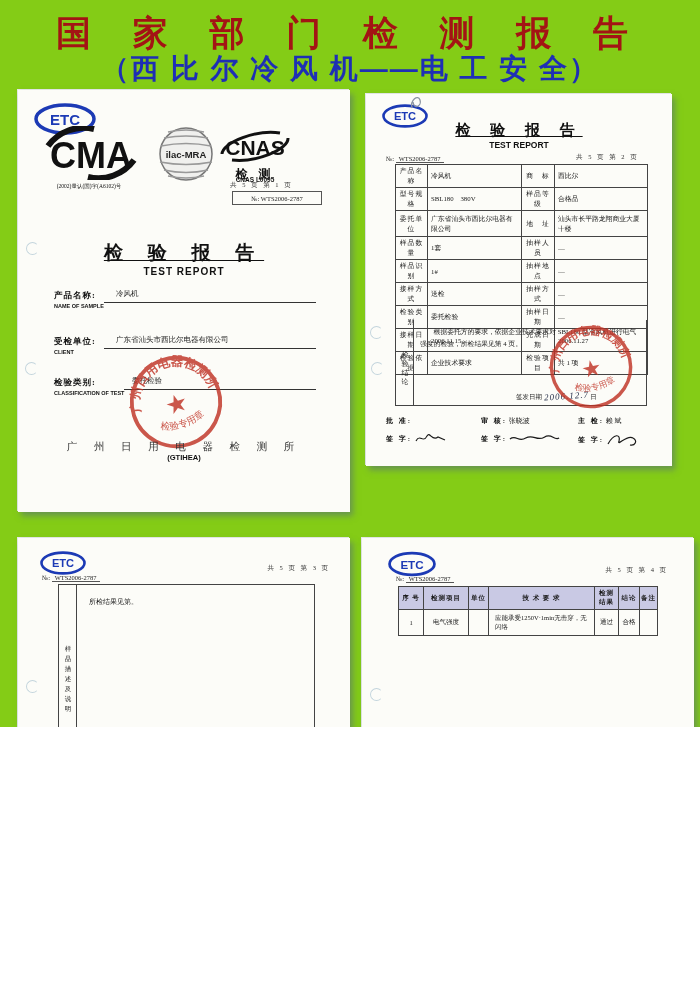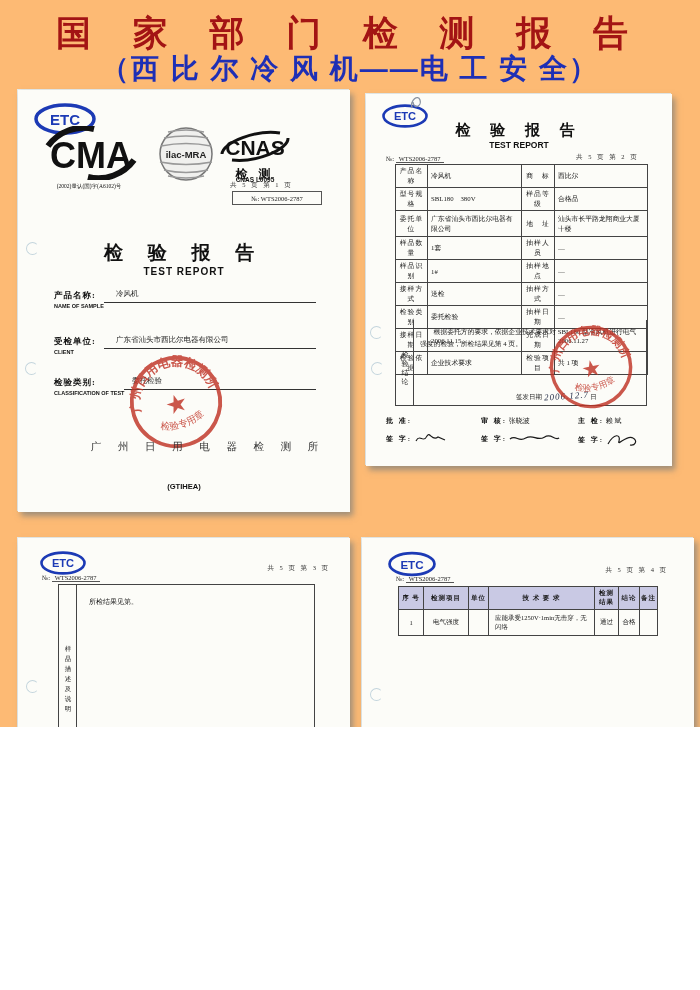--- a/index.html
+++ b/index.html
@@ -1,37 +1,37 @@
 <!DOCTYPE html>
 <html><head>
 <meta charset="utf-8">
 <style>
   * { margin:0; padding:0; box-sizing:border-box; }
   html,body { width:700px; height:990px; }
   body { font-family:"Liberation Serif","DejaVu Serif",serif; }
-  .canvas { position:relative; width:700px; height:727px; background:#fdba74; overflow:hidden; }
+  .canvas { position:relative; width:700px; height:727px; background:#84cc16; overflow:hidden; }
 
   .main-title { position:absolute; top:10px; left:0; width:100%; text-align:center;
     font-family:"Liberation Sans","DejaVu Sans",sans-serif; font-weight:bold;
     font-size:35px; letter-spacing:16px; color:#a31414; white-space:nowrap; }
   .sub-title { position:absolute; top:50px; left:0; width:100%; text-align:center;
     font-family:"Liberation Sans","DejaVu Sans",sans-serif; font-weight:bold;
     font-size:28px; letter-spacing:2px; color:#1e2fb5; white-space:nowrap; }
 
   .pg { position:absolute; background:#fcfcf8; overflow:hidden;
     box-shadow:3px 4px 6px rgba(80,105,125,.55), -1px -1px 0 #e6eae8; }
   .p1 { left:18px;  top:90px;  width:332px; height:422px; }
   .p2 { left:366px; top:94px;  width:306px; height:372px; }
   .p3 { left:18px;  top:538px; width:332px; height:444px; }
   .p4 { left:362px; top:538px; width:332px; height:448px; }
 
   .abs { position:absolute; }
   .ctr { text-align:center; width:100%; left:0; }
 
-  .rpt-title { font-weight:bold; letter-spacing:10px; color:#111; white-space:nowrap; }
+  .rpt-title { font-weight:bold; letter-spacing:10px; color:#111; white-space:nowrap;text-decoration:underline; }
   .rpt-sub   { font-family:"Liberation Sans","DejaVu Sans",sans-serif; font-weight:bold; color:#111; }
 
   .pageno { font-size:6.5px; color:#333; letter-spacing:2px; white-space:nowrap; }
   .noline { font-size:6.5px; color:#222; white-space:nowrap; }
   .noline .num { border-bottom:1px solid #555; padding:0 3px; }
   .nobox { border:1px solid #555; font-size:6.5px; color:#222; text-align:center; line-height:13px; white-space:nowrap; }
 
   
   .field { position:absolute; left:36px; width:262px; height:26px;text-align:right; }
   .fcn  { position:absolute; left:0; top:0; font-weight:bold; font-size:8.5px; color:#111; letter-spacing:1px; white-space:nowrap; }
@@ -146,22 +146,22 @@
 
     <svg class="stamp" style="left:110px;top:264px;transform:rotate(-18deg);" width="96" height="96" viewBox="0 0 100 100">
       <circle cx="50" cy="50" r="46" fill="none" stroke="#c03326" stroke-width="4"></circle>
       <path id="arc1t" d="M 12,50 A 38,38 0 1 1 88,50" fill="none"></path>
       <text font-size="13" font-weight="bold" fill="#c03326"><textPath href="#arc1t" startOffset="50%" text-anchor="middle">广州日用电器检测所</textPath></text>
       <text x="50" y="61" text-anchor="middle" font-size="26" fill="#c03326">★</text>
       <path id="arc1b" d="M 18,68 Q 50,86 82,68" fill="none"></path>
       <text font-size="10" fill="#c03326"><textPath href="#arc1b" startOffset="50%" text-anchor="middle">检验专用章</textPath></text>
     </svg>
 
-    <div class="abs ctr inst-cn" style="top:350px;margin-left:24px;">广 州 日 用 电 器 检 测 所</div>
-    <div class="abs ctr inst-ab" style="top:392px;">(GTIHEA)</div>
+    <div class="abs ctr inst-cn" style="top:350px;">广 州 日 用 电 器 检 测 所</div>
+    <div class="abs ctr inst-ab" style="top:363px;">(GTIHEA)</div>
 
     <div class="hole" style="left:8px;top:152px;"></div>
     <div class="hole" style="left:7px;top:272px;"></div>
   </div>
 
   <div class="pg p2">
     <svg class="abs" style="left:16px;top:10px;" width="46" height="24" viewBox="0 0 62 32">
       <ellipse cx="31" cy="16" rx="29" ry="14" fill="none" stroke="#1c3ab5" stroke-width="3.5"></ellipse>
       <text x="31" y="22" text-anchor="middle" font-size="15" font-weight="bold" fill="#1c3ab5" font-family="Liberation Sans,DejaVu Sans,sans-serif">ETC</text>
     </svg>

